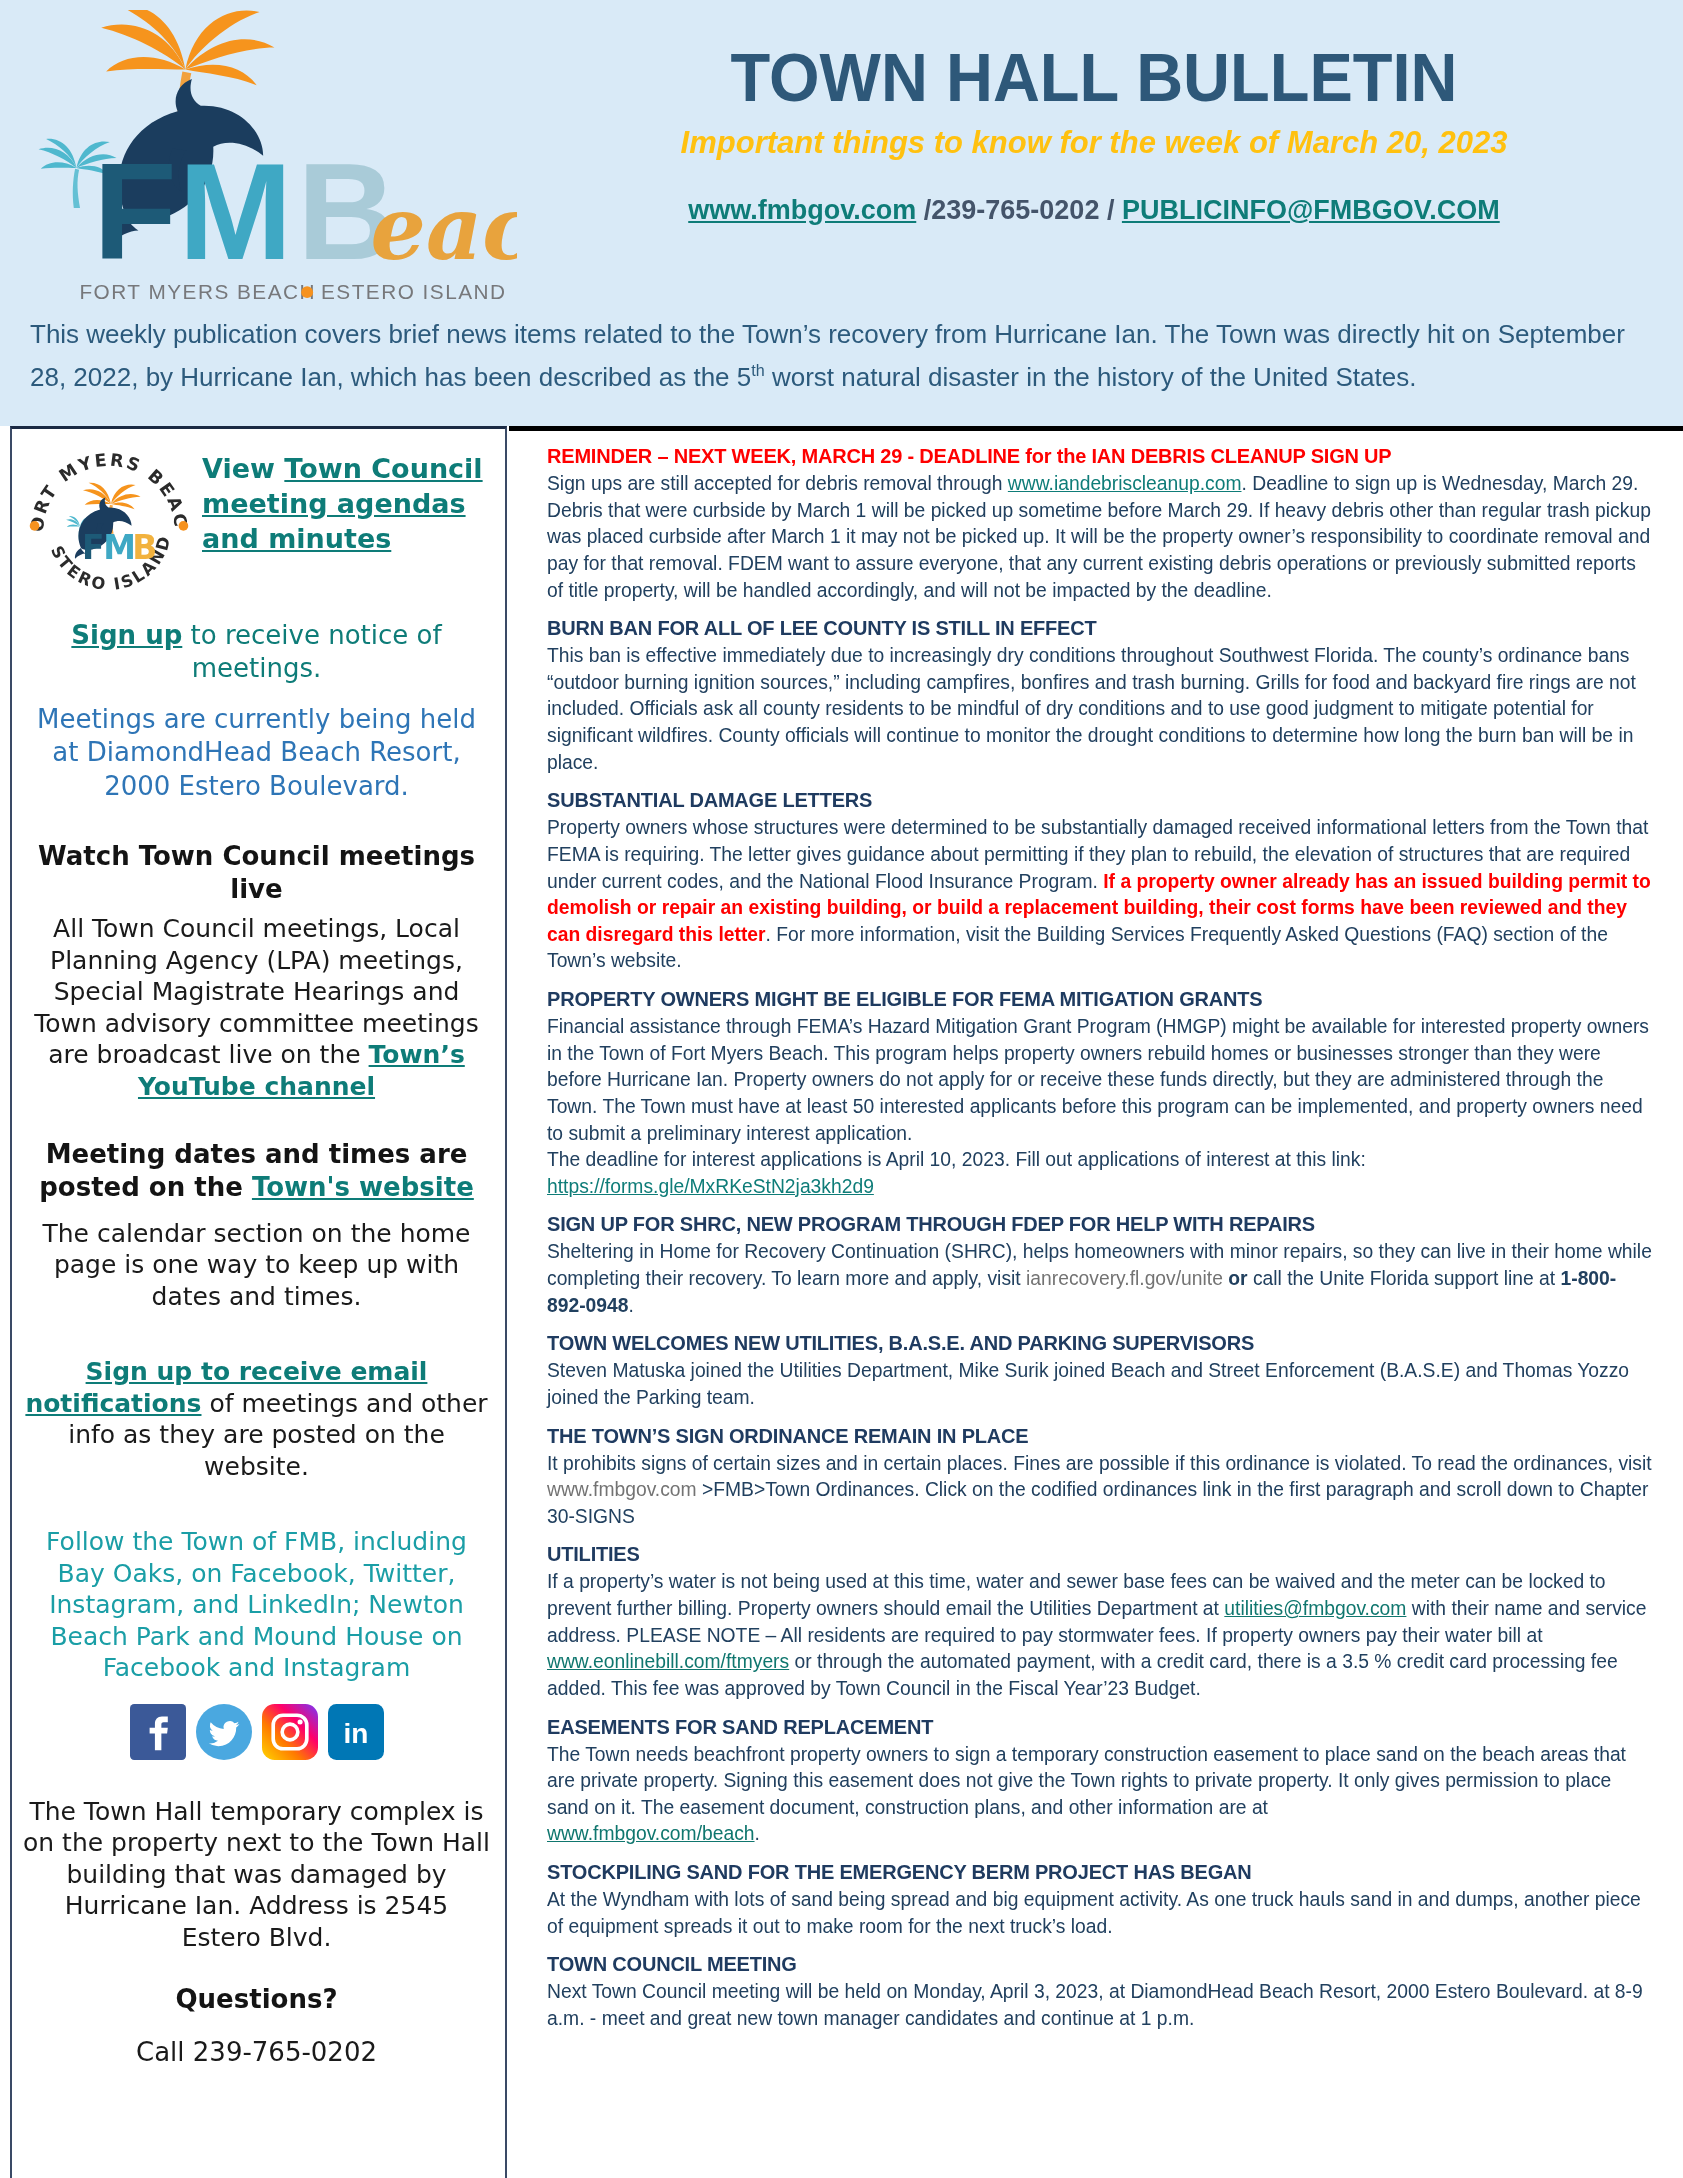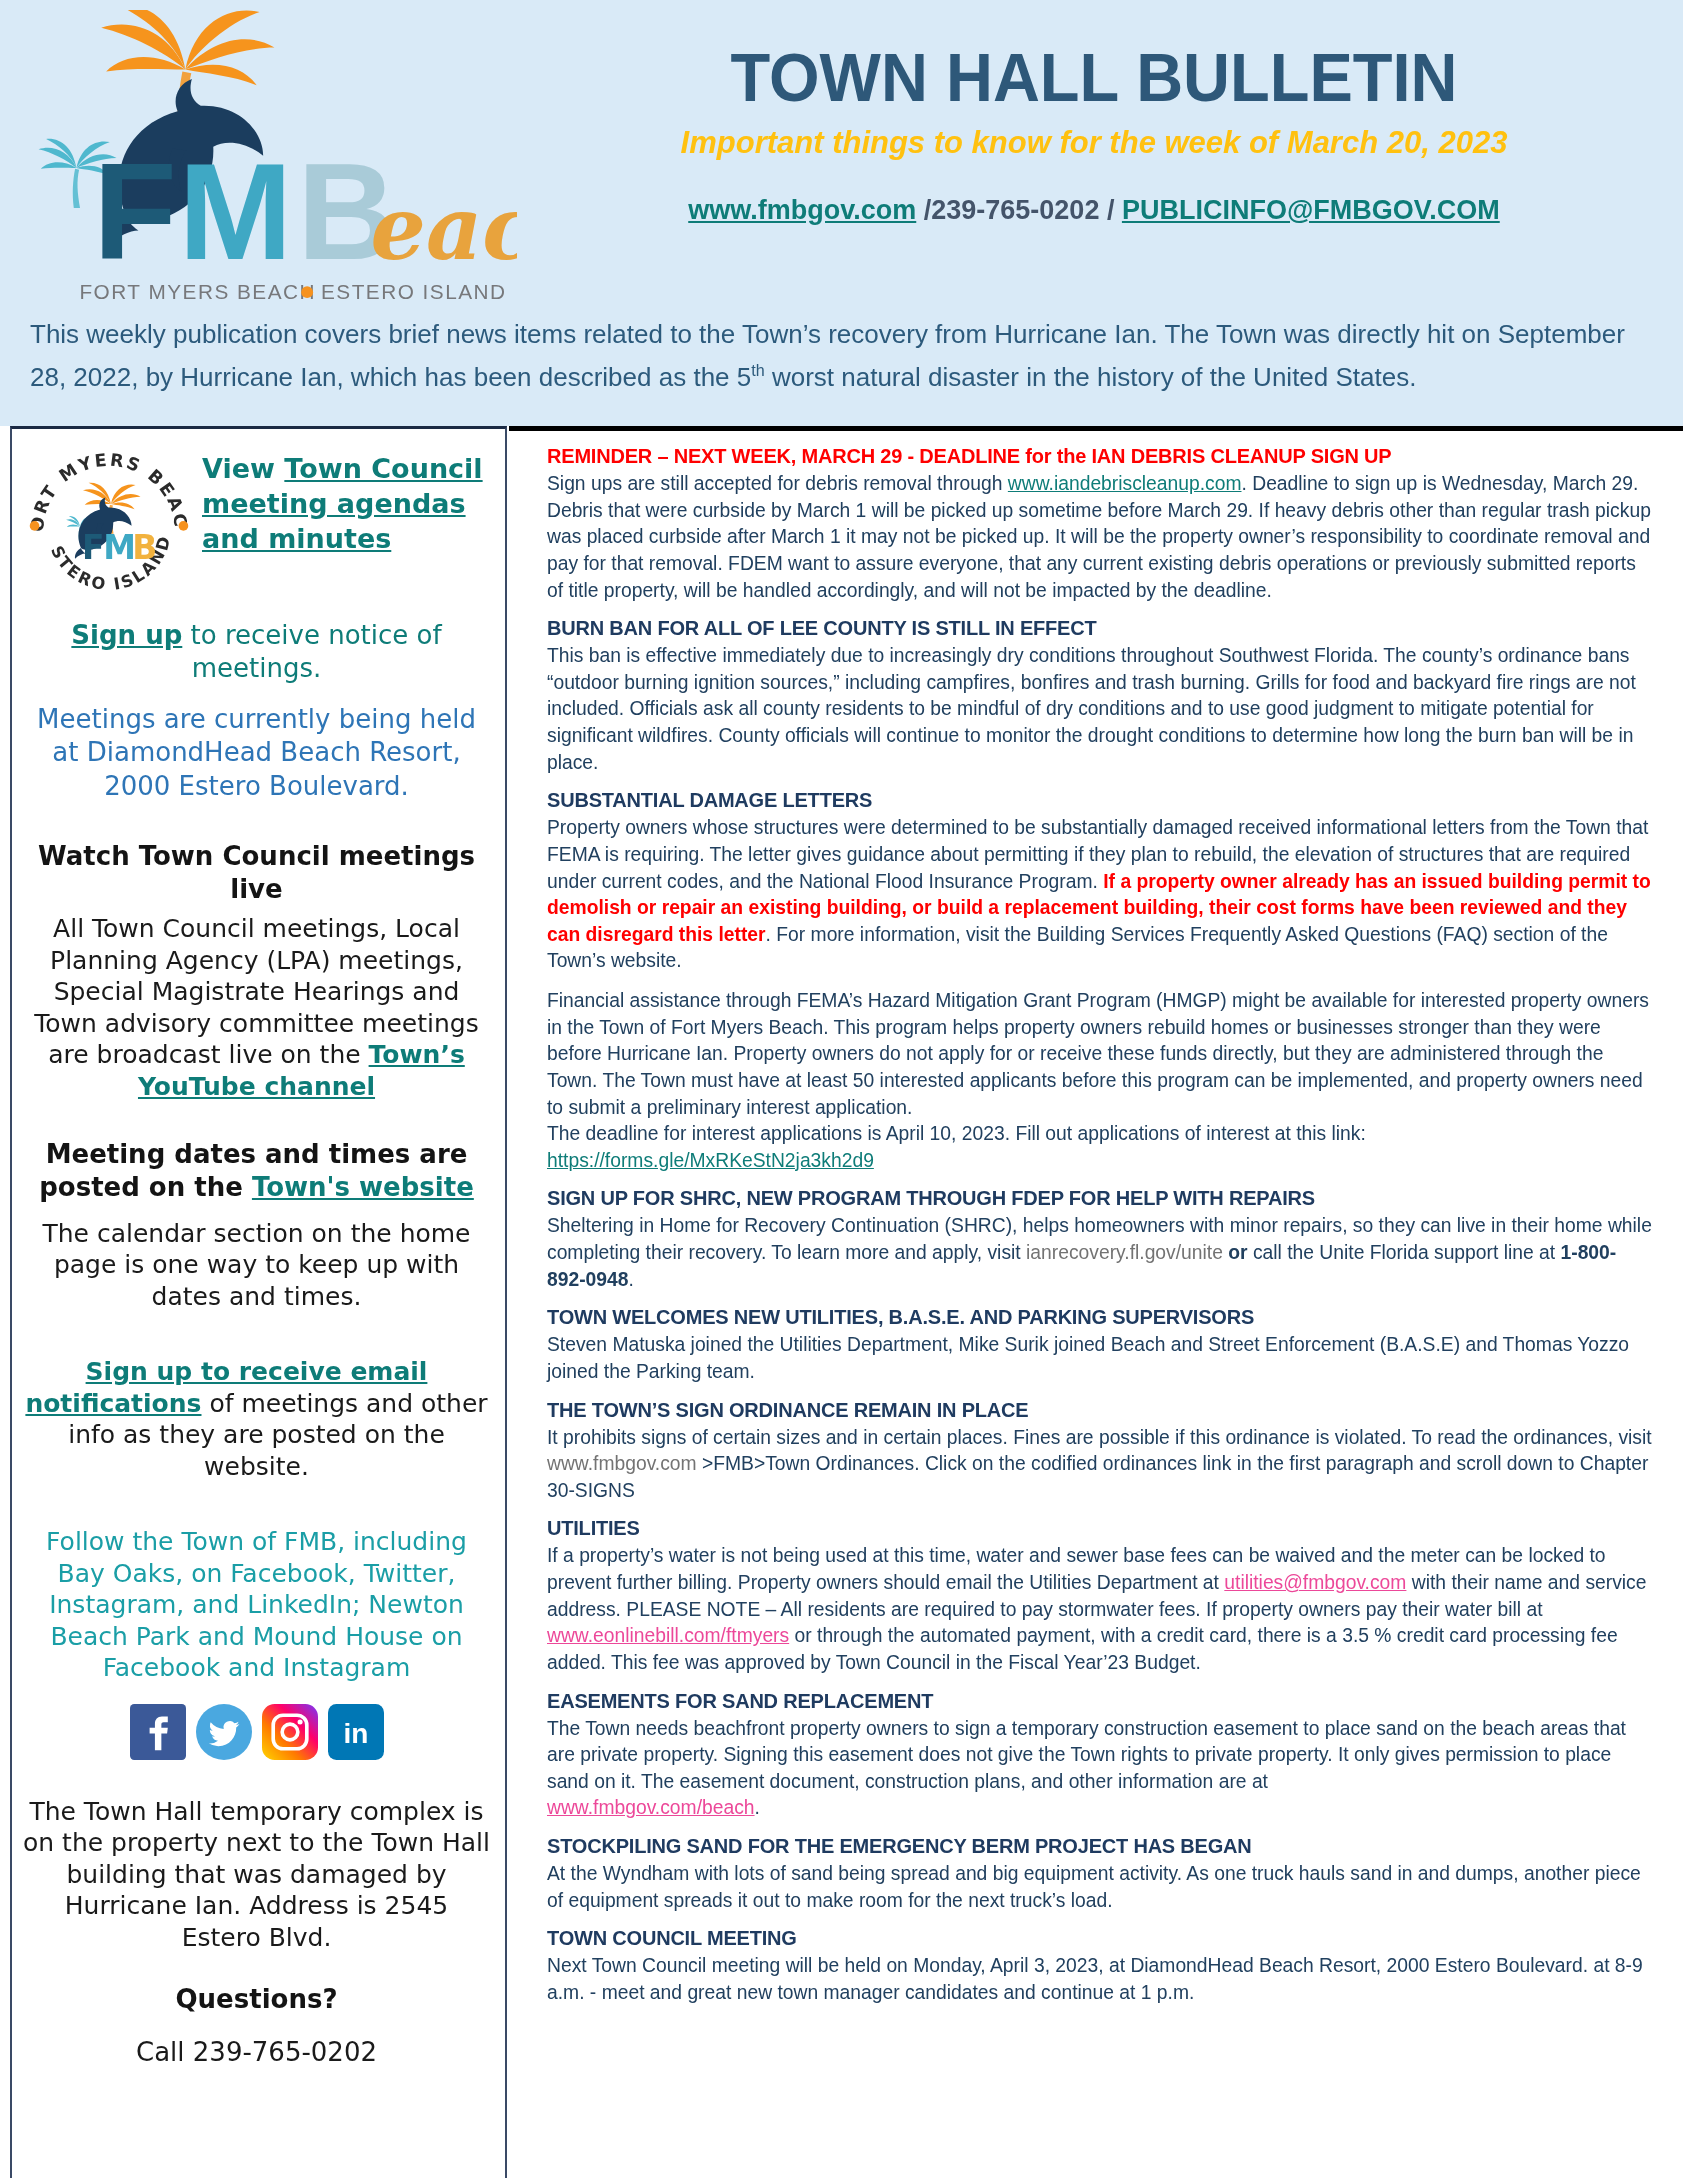--- a/index.html
+++ b/index.html
@@ -17,21 +17,21 @@
   .run-sup{vertical-align:super;font-size:0.62em;}
   .run-slate{color:#44546A;}
   
   a{cursor:pointer;}
   .run-n{}
   .run-b{font-weight:bold;}
   .run-rb{color:#FF0000;font-weight:bold;}
   .run-lt{color:#0E7C78;text-decoration:underline;}
   .run-ltb{color:#0E7C78;font-weight:bold;text-decoration:underline;}
   .run-lb{color:#737373;text-decoration:none;}
-  .run-lbu{color:#ec4899;text-decoration:underline;}
+  .run-lbu{color:#0f766e;text-decoration:underline;}
   
   .sidebar{position:absolute;left:10px;top:426px;width:497px;height:1752px;box-sizing:border-box;
     border-left:2px solid #3A4A66;border-right:2px solid #3A4A66;border-top:3px solid #1B2A44;
     padding:8px 14px 0 10px;font-family:"DejaVu Sans",sans-serif;}
   .sb-row1{display:flex;gap:6px;align-items:flex-start;}
   .ring-logo{flex:0 0 auto;}
   .sb-view{font-size:27px;font-weight:bold;color:#0E7C78;line-height:1.3;margin:14px 0 0 0;}
   .sb-signup{font-size:26px;color:#0E7C78;text-align:center;line-height:1.26;margin:8px 0 0 0;}
   .sb-note{font-size:26px;color:#2E75B6;text-align:center;line-height:1.3;margin:18px 6px 0;}
   .sb-h{font-size:26px;color:#141414;text-align:center;line-height:1.26;margin:36px 4px 0;font-weight:bold;}
@@ -177,20 +177,21 @@
       </section>
       <section class="news-section">
         <h3 class="sec-heading">BURN BAN FOR ALL OF LEE COUNTY IS STILL IN EFFECT</h3>
         <p class="sec-body"><span class="run-n">This ban is effective immediately due to increasingly dry conditions throughout Southwest Florida. The county’s ordinance bans “outdoor burning ignition sources,” including campfires, bonfires and trash burning. Grills for food and backyard fire rings are not included. Officials ask all county residents to be mindful of dry conditions and to use good judgment to mitigate potential for significant wildfires. County officials will continue to monitor the drought conditions to determine how long the burn ban will be in place.</span></p>
       </section>
       <section class="news-section">
         <h3 class="sec-heading">SUBSTANTIAL DAMAGE LETTERS</h3>
         <p class="sec-body"><span class="run-n">Property owners whose structures were determined to be substantially damaged received informational letters from the Town that FEMA is requiring. The letter gives guidance about permitting if they plan to rebuild, the elevation of structures that are required under current codes, and the National Flood Insurance Program. </span><span class="run-rb">If a property owner already has an issued building permit to demolish or repair an existing building, or build a replacement building, their cost forms have been reviewed and they can disregard this letter</span><span class="run-n">. For more information, visit the Building Services Frequently Asked Questions (FAQ) section of the Town’s website.</span></p>
       </section>
       <section class="news-section">
+        <h3 class="sec-heading">PROPERTY OWNERS MIGHT BE ELIGIBLE FOR FEMA MITIGATION GRANTS</h3>
         <p class="sec-body"><span class="run-n">Financial assistance through FEMA’s Hazard Mitigation Grant Program (HMGP) might be available for interested property owners in the Town of Fort Myers Beach. This program helps property owners rebuild homes or businesses stronger than they were before Hurricane Ian.  Property owners do not apply for or receive these funds directly, but they are administered through the Town. The Town must have at least 50 interested applicants before this program can be implemented, and property owners need to submit a preliminary interest application.</span><br><span class="run-n">The deadline for interest applications is April 10, 2023. Fill out applications of interest at this link:</span><br><a class="run-lt">https://forms.gle/MxRKeStN2ja3kh2d9</a></p>
       </section>
       <section class="news-section">
         <h3 class="sec-heading">SIGN UP FOR SHRC, NEW PROGRAM THROUGH FDEP FOR HELP WITH REPAIRS</h3>
         <p class="sec-body"><span class="run-n">Sheltering in Home for Recovery Continuation (SHRC), helps homeowners with minor repairs, so they can live in their home while completing their recovery. To learn more and apply, visit </span><a class="run-lb">ianrecovery.fl.gov/unite</a><span class="run-b"> or</span><span class="run-n"> call the Unite Florida support line at </span><span class="run-b">1-800-892-0948</span><span class="run-n">.</span></p>
       </section>
       <section class="news-section">
         <h3 class="sec-heading">TOWN WELCOMES NEW UTILITIES, B.A.S.E. AND PARKING SUPERVISORS</h3>
         <p class="sec-body"><span class="run-n">Steven Matuska joined the Utilities Department, Mike Surik joined Beach and Street Enforcement (B.A.S.E) and Thomas Yozzo joined the Parking team.</span></p>
       </section>

